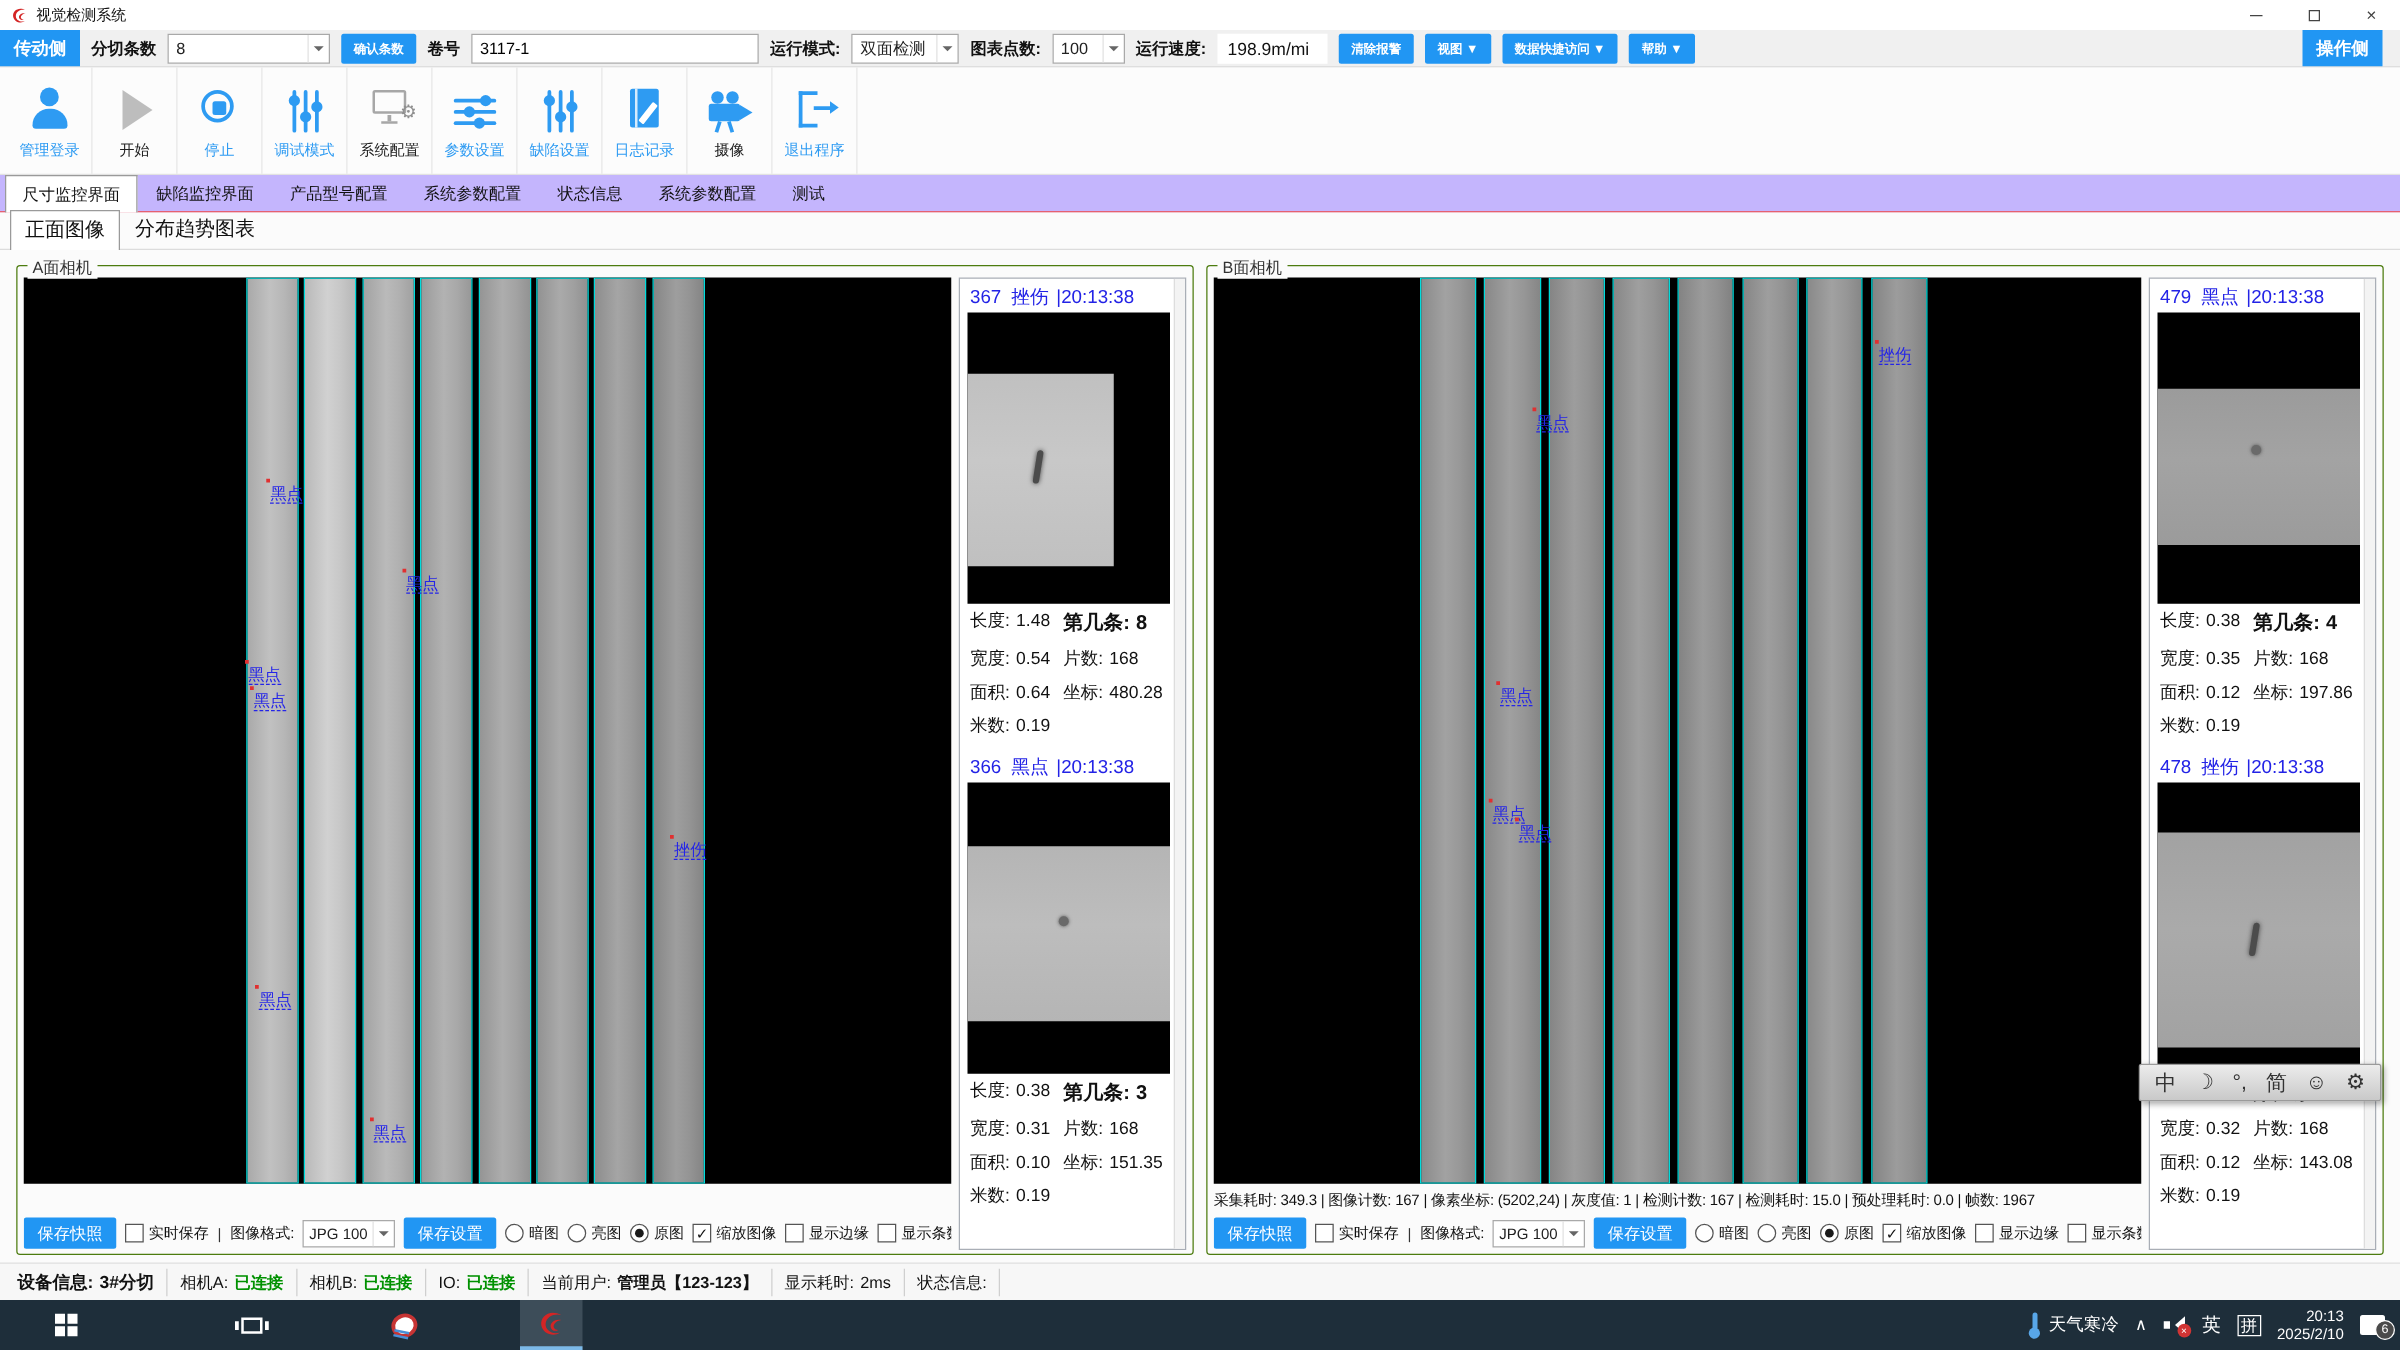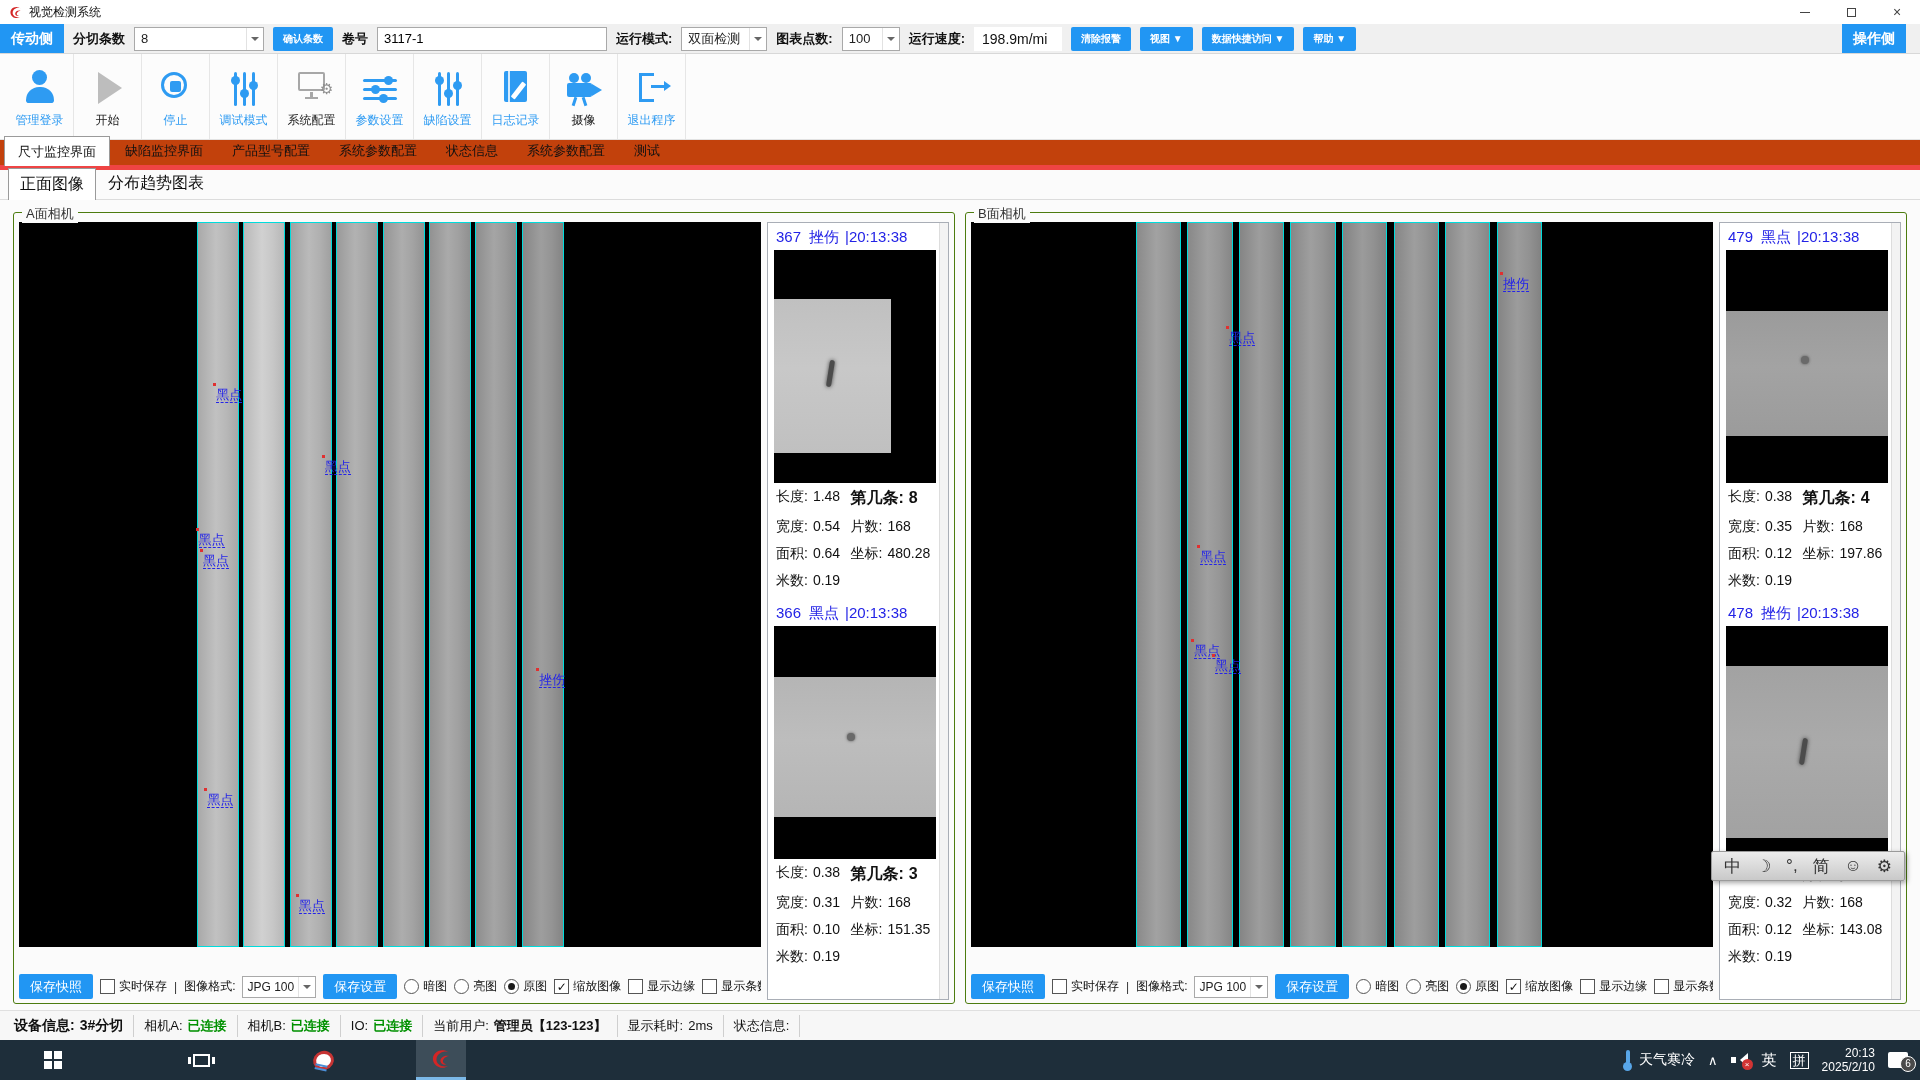--- a/index.html
+++ b/index.html
@@ -58,21 +58,21 @@
   .ic-camera .lens{left:30px;top:16px;width:0;height:0;border-top:6px solid transparent;border-bottom:6px solid transparent;border-left:10px solid #2e9bf2;}
   .ic-camera .reel1{left:7px;top:5px;width:10px;height:10px;border-radius:50%;background:#2e9bf2;}
   .ic-camera .reel2{left:19px;top:5px;width:10px;height:10px;border-radius:50%;background:#2e9bf2;}
   .ic-camera .leg1{left:11px;top:29px;width:3px;height:9px;background:#2e9bf2;transform:rotate(18deg);}
   .ic-camera .leg2{left:21px;top:29px;width:3px;height:9px;background:#2e9bf2;transform:rotate(-18deg);}
   .ic-exit .door{left:9px;top:5px;width:15px;height:29px;border:3px solid #2e9bf2;border-right:none;}
   .ic-exit .arrow{left:21px;top:17px;width:13px;height:3px;background:#2e9bf2;}
   .ic-exit .arrow::after{content:'';position:absolute;right:-7px;top:-4px;border-left:7px solid #2e9bf2;border-top:5px solid transparent;border-bottom:5px solid transparent;}
 
   
-  .tabsrow{height:30px;background:#c2410c;border-bottom:5px solid #ef4444;display:flex;align-items:flex-end;padding:0 4px;flex:0 0 auto;}
+  .tabsrow{height:30px;background:#c4b5fd;border-bottom:1px solid #ef4444;display:flex;align-items:flex-end;padding:0 4px;flex:0 0 auto;}
   .tab{padding:5px 13px;font-size:13px;color:#111;border:1px solid transparent;border-bottom:none;margin-right:1px;background:transparent;}
   .tab.active{background:#fff;border-color:#9a9a9a;position:relative;top:1px;padding-top:6px;}
   .subtabsrow{height:30px;background:#fbfbfb;display:flex;align-items:flex-end;padding:0 8px;border-bottom:1px solid #dcdcdc;flex:0 0 auto;}
   .subtab{padding:5px 11px;font-size:16px;color:#111;border:1px solid transparent;border-bottom:none;}
   .subtab.active{background:#fff;border-color:#9a9a9a;position:relative;top:1px;}
 
   
   .main{flex:1;background:#fbfbfb;display:flex;gap:10px;padding:12px 13px 6px;min-height:0;}
   .groupbox{position:relative;border:1px solid #4d7c0f;border-radius:3px;flex:1;min-width:0;}
   .gb-legend{position:absolute;top:-8px;left:8px;background:#fbfbfb;padding:0 4px;font-size:13px;color:#333;z-index:2;}
@@ -566,20 +566,21 @@
                 </div>
                 <div class="d-cell">
                   <span class="d-lab">米数:</span>
                   <span class="d-val">0.19</span>
                 </div>
                 <div class="d-cell"></div>
               </div>
             </div>
             <div class="scrolltrack"></div>
           </div>
+          <div class="cam-status">采集耗时: 349.3  |  图像计数: 167  |  像素坐标: (5202,24)  |  灰度值: 1  |  检测计数: 167  |  检测耗时: 15.0  |  预处理耗时: 0.0  |  帧数: 1967</div>
           <div class="save-row">
             <button class="save-btn">保存快照</button>
             <span class="opt">
               <span class="cbx"></span>
               <span class="opt-label">实时保存</span>
             </span>
             <span class="sep">|</span>
             <span class="sr-label">图像格式:</span>
             <div class="combo small">
               <span class="combo-val">JPG 100</span>

